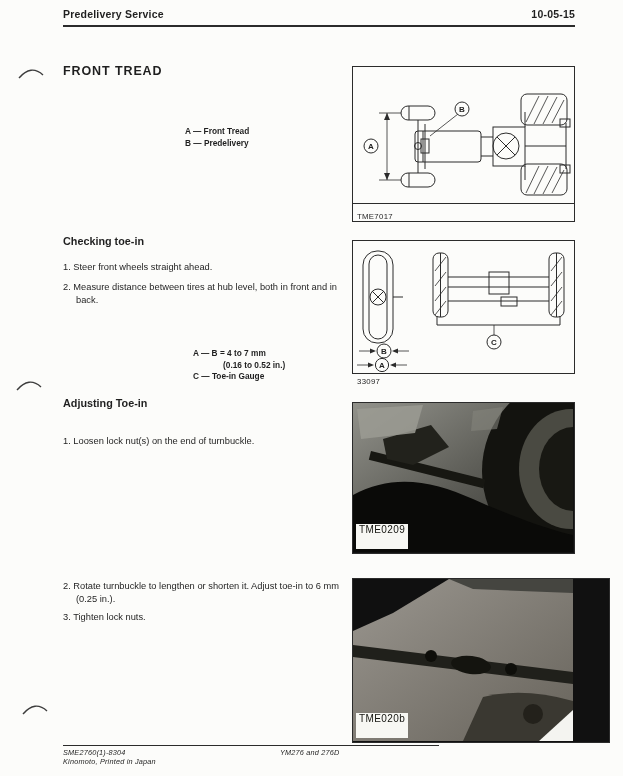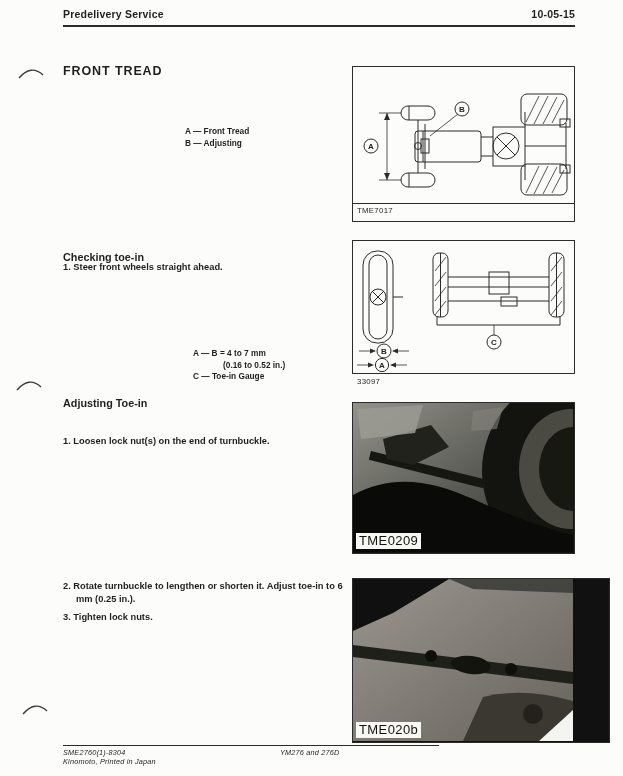--- a/index.html
+++ b/index.html
@@ -15,35 +15,35 @@
     display:flex; justify-content:space-between; align-items:flex-end;
     border-bottom:2px solid #2b2b2b; padding-bottom:5px;
     font-size:10.5px; font-weight:bold; letter-spacing:.2px;
   }
   .h1 { font-size:12.5px; font-weight:bold; letter-spacing:.9px; }
   .h2 { font-size:10.8px; font-weight:bold; }
   .body-text { font-size:9.3px; line-height:1.5; width:287px; }
   .legend { font-size:8.3px; font-weight:bold; line-height:1.4; }
   .legend .indent { padding-left:30px; }
   .step { font-size:9.3px; line-height:1.45; width:289px; padding-left:13px; }
-  .step .num { text-indent:-13px;font-weight:bold; }
+  .step .num { text-indent:-13px; }
   .figure {
     border:1.5px solid #2b2b2b; background:#fcfcfa;
   }
   .figure svg { display:block; }
   .fig-caption {
-    border-top:1.5px solid #2b2b2b; font-size:7.8px; padding:2px 4px 3px;
+    border-top:1.5px solid #2b2b2b; font-size:7.8px; padding:8px 4px 3px;
     letter-spacing:.3px;
   }
   .fig-caption-out { font-size:7.8px; letter-spacing:.3px; }
   .photo { position:absolute; border:1.5px solid #2b2b2b; background:#111; }
   .photo svg { display:block; }
   .photo-chip {
     position:absolute; left:3px; bottom:4px; background:#f7f7f3; color:#14140f;
-    font-size:13px; padding:0 3px 1px; letter-spacing:.4px;
+    font-size:10px; padding:0 3px 14px; letter-spacing:.4px;
   }
   .footer-rule { left:63px; top:745px; width:376px; border-top:1.5px solid #2b2b2b; height:0; }
   .foot { font-size:7.3px; font-style:italic; letter-spacing:.2px; }
   .circ-label { font-family:"Liberation Sans", sans-serif; font-size:8px; font-weight:bold; fill:#222; text-anchor:middle; }
   .lines { stroke:#2b2b2b; stroke-width:1; fill:none; }
   .thin  { stroke:#2b2b2b; stroke-width:.8; fill:none; }
   .solid { fill:#2b2b2b; stroke:none; }
 </style>
 </head>
 <body>
@@ -61,21 +61,21 @@
     </svg>
 
   <div class="abs hdr">
     <span>Predelivery Service</span>
     <span>10-05-15</span>
   </div>
 
   <div class="abs h1" style="left:63px;top:64px">FRONT TREAD</div>
   <div class="abs legend" style="left:185px;top:126px">
     <div>A — Front Tread</div>
-    <div>B — Adjusting</div>
+    <div>B — Predelivery</div>
   </div>
 
   <div class="abs figure" style="left:352px;top:66px;width:223px;height:156px">
     <svg width="220" height="136" viewBox="0 0 220 136">
 
       <g class="thin">
         <line x1="26" y1="46" x2="48" y2="46"></line>
         <line x1="26" y1="113" x2="48" y2="113"></line>
         <line x1="34" y1="46" x2="34" y2="113"></line>
       </g>
@@ -132,25 +132,26 @@
 
       <g>
         <line class="thin" x1="105" y1="47" x2="77" y2="69"></line>
         <circle cx="109" cy="42" r="7" fill="#fcfcfa" stroke="#2b2b2b"></circle>
         <text class="circ-label" x="109" y="45">B</text>
       </g>
     </svg>
     <div class="fig-caption">TME7017</div>
   </div>
 
-  <div class="abs h2" style="left:63px;top:251px">Checking toe-in</div>
+  <div class="abs h2" style="left:63px;top:235px">Checking toe-in</div>
   <div class="abs step" style="left:63px;top:261px">
     <div class="num">1.  Steer front wheels straight ahead.</div>
   </div>
   <div class="abs step" style="left:63px;top:281px">
+    <div class="num">2.  Measure distance between tires at hub level, both in front and in back.</div>
   </div>
   <div class="abs legend" style="left:193px;top:348px">
     <div>A — B = 4 to 7 mm</div>
     <div class="indent">(0.16 to 0.52 in.)</div>
     <div>C — Toe-in Gauge</div>
   </div>
 
   <div class="abs figure" style="left:352px;top:240px;width:223px;height:134px">
     <svg width="220" height="131" viewBox="0 0 220 131">
 

